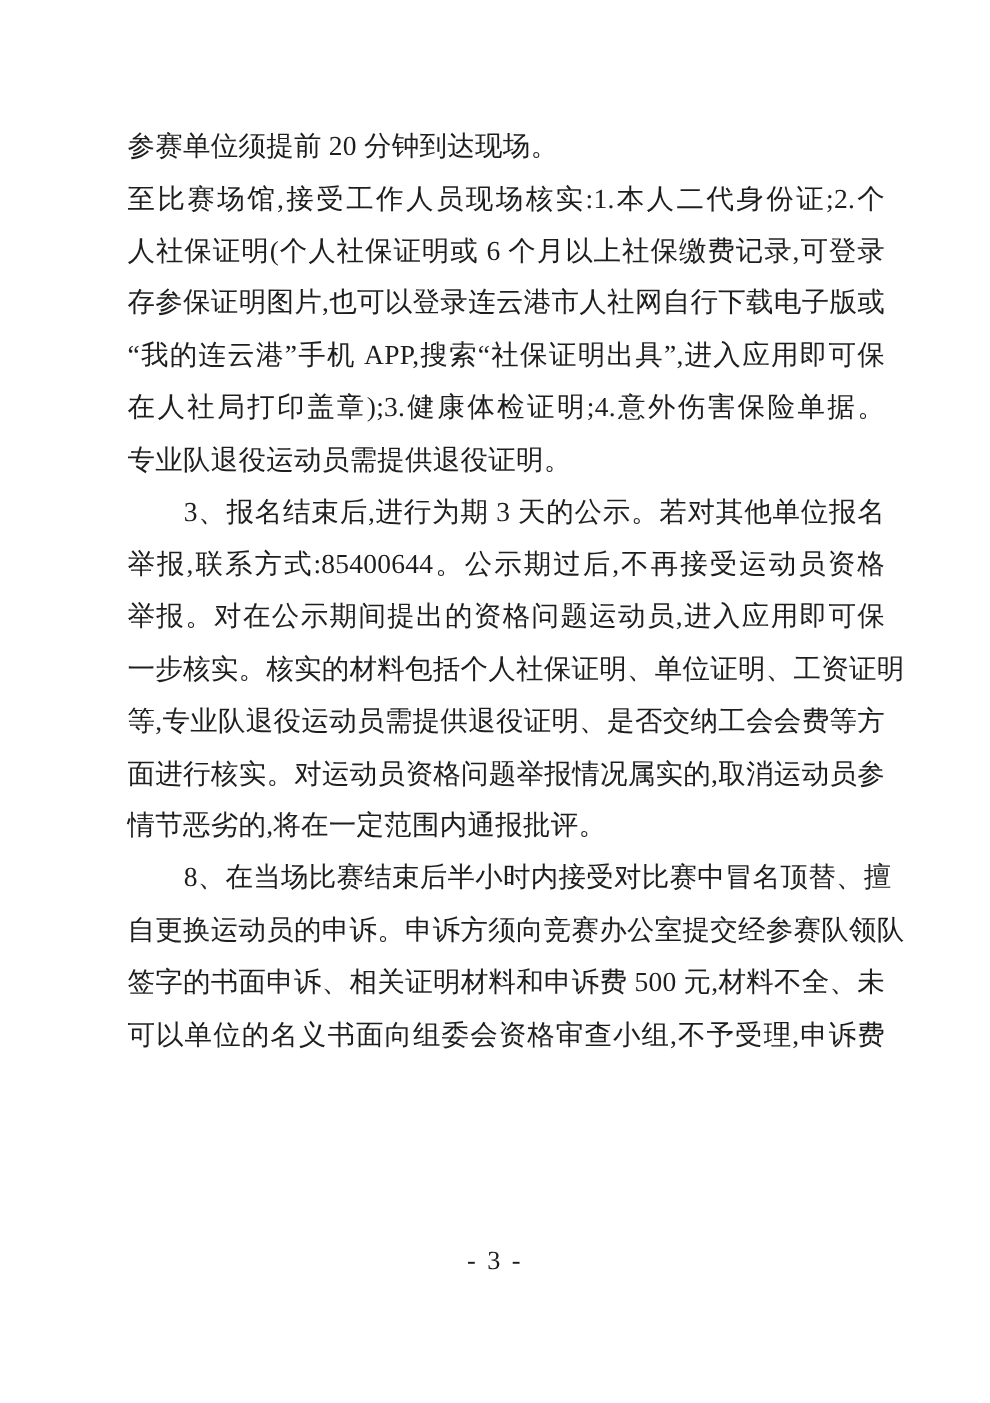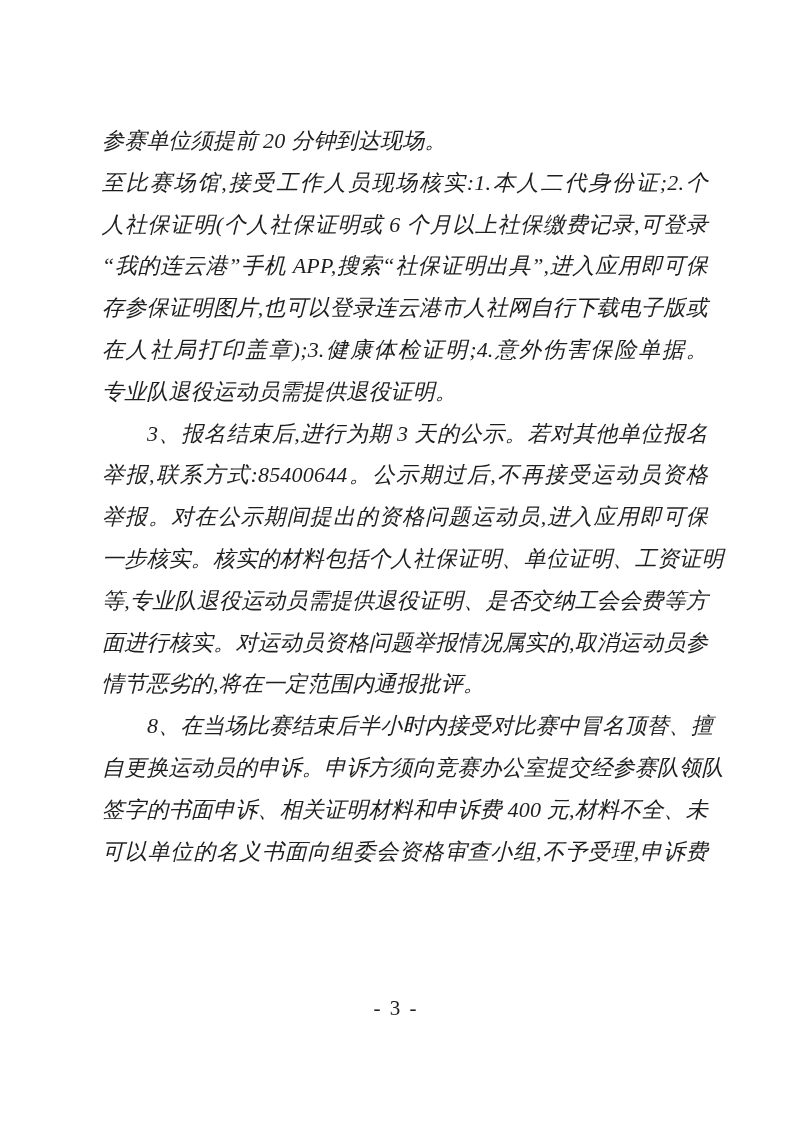--- a/index.html
+++ b/index.html
@@ -12,23 +12,22 @@
     width: 792px;
     height: 1122px;
     background: #ffffff;
     overflow: hidden;
     font-family: "Liberation Serif", "DejaVu Serif", serif;
     color: #1e1e1e;
   }
   .doc-body {
     position: absolute;
     left: 102px;
-    top: 120px;
+    top: 96px;
     width: 606px;
-    font-style: italic;
   }
   .line {
     height: 41.8px;
     line-height: 41.8px;
     font-size: 22px;
     white-space: nowrap;
     text-align: justify;
     text-align-last: justify;
     text-justify: auto;
     letter-spacing: 0.2px;
@@ -54,32 +53,32 @@
   }
 </style>
 </head>
 <body>
 
 <div class="page">
   <div class="doc-body">
       <div class="line nofill">参赛单位须提前 20 分钟到达现场。</div>
       <div class="line">至比赛场馆,接受工作人员现场核实:1.本人二代身份证;2.个</div>
       <div class="line">人社保证明(个人社保证明或 6 个月以上社保缴费记录,可登录</div>
+      <div class="line">存参保证明图片,也可以登录连云港市人社网自行下载电子版或</div>
       <div class="line">“我的连云港”手机 APP,搜索“社保证明出具”,进入应用即可保</div>
-      <div class="line">存参保证明图片,也可以登录连云港市人社网自行下载电子版或</div>
       <div class="line">在人社局打印盖章);3.健康体检证明;4.意外伤害保险单据。</div>
       <div class="line nofill">专业队退役运动员需提供退役证明。</div>
       <div class="line indent">3、报名结束后,进行为期 3 天的公示。若对其他单位报名</div>
       <div class="line">举报,联系方式:85400644。公示期过后,不再接受运动员资格</div>
       <div class="line">举报。对在公示期间提出的资格问题运动员,进入应用即可保</div>
       <div class="line">一步核实。核实的材料包括个人社保证明、单位证明、工资证明</div>
       <div class="line">等,专业队退役运动员需提供退役证明、是否交纳工会会费等方</div>
       <div class="line">面进行核实。对运动员资格问题举报情况属实的,取消运动员参</div>
       <div class="line nofill">情节恶劣的,将在一定范围内通报批评。</div>
       <div class="line indent">8、在当场比赛结束后半小时内接受对比赛中冒名顶替、擅</div>
       <div class="line">自更换运动员的申诉。申诉方须向竞赛办公室提交经参赛队领队</div>
-      <div class="line">签字的书面申诉、相关证明材料和申诉费 400 元,材料不全、未</div>
+      <div class="line">签字的书面申诉、相关证明材料和申诉费 500 元,材料不全、未</div>
       <div class="line">可以单位的名义书面向组委会资格审查小组,不予受理,申诉费</div>
     </div>
   <div class="footer">
     <span>- 3 -</span>
   </div>
 </div>
 
 </body></html>

